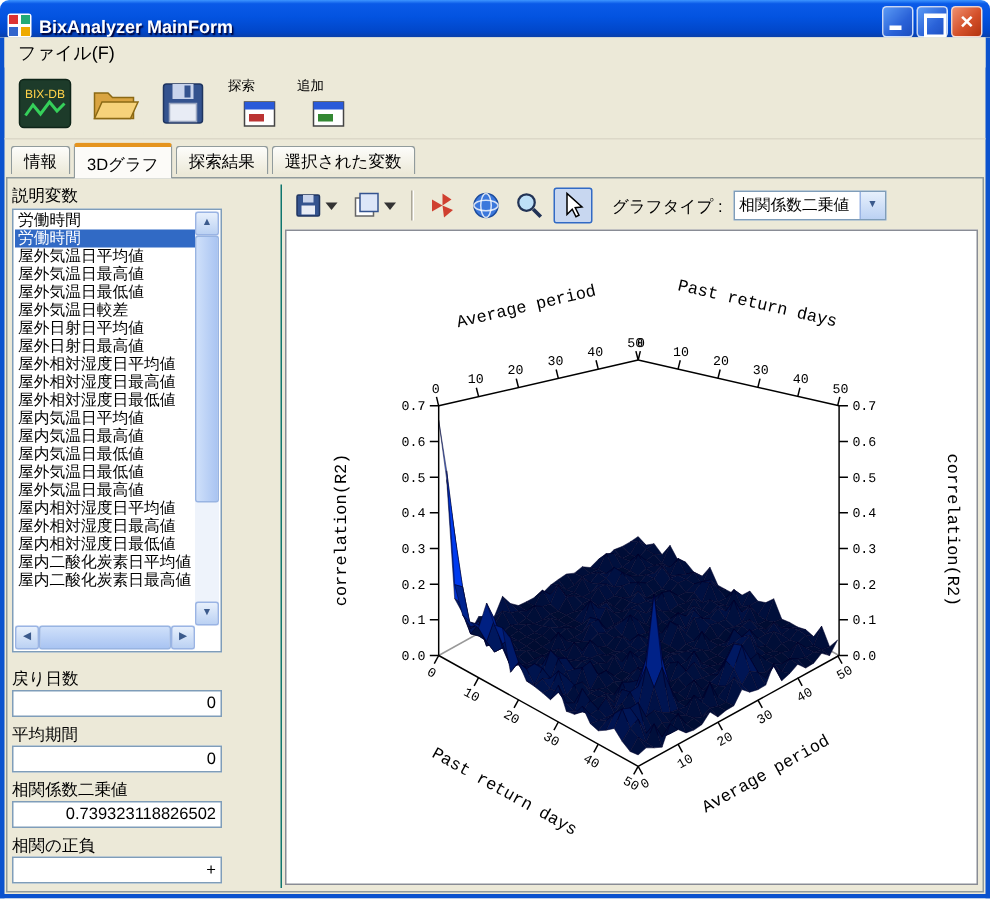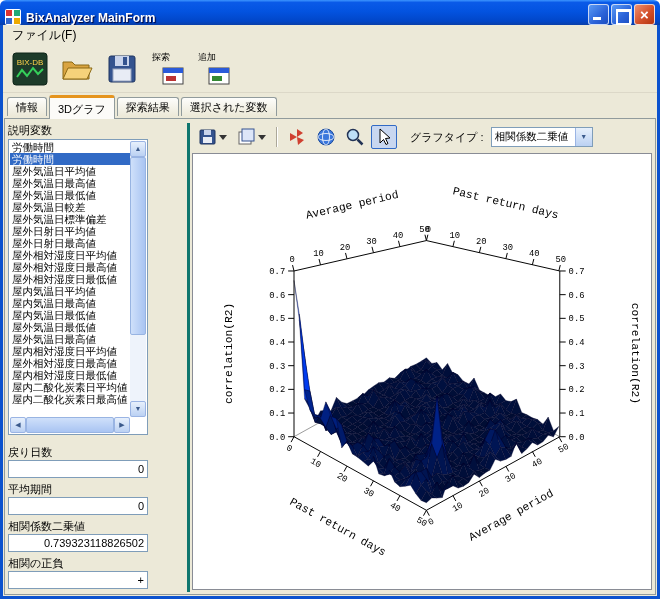--- a/index.html
+++ b/index.html
@@ -46,21 +46,21 @@
   .sb-down{bottom:0;left:0}.sb-down::before{content:"▼"}
   .sb-left{left:0;top:0}.sb-left::before{content:"◀"}
   .sb-right{right:0;top:0}.sb-right::before{content:"▶"}
   .sb-thumb{position:absolute;background:linear-gradient(90deg,#CFE0FA,#A9C4F2);border:1px solid #98B4E2;border-radius:2px}
   .v-thumb{left:0;top:16px;width:16px;height:178px}
   .h-thumb{top:0;left:16px;height:16px;width:88px;background:linear-gradient(#CFE0FA,#A9C4F2)}
   .fields{position:absolute;left:0;right:0;top:318px;bottom:0}
   .field-label{font-size:11px;height:14px;margin-top:4px;white-space:nowrap}
   .field-input{width:100%;height:18px;border:1px solid #7F9DB9;background:#fff;font-family:"Liberation Sans",sans-serif;font-size:11px;text-align:right;padding:1px 3px}
   
-  .right-panel{position:absolute;left:182px;right:3px;top:4px;bottom:2px;border-left:3px solid #0f766e}
+  .right-panel{position:absolute;left:182px;right:3px;top:4px;bottom:2px;border-left:1px solid #0f766e}
   .chart-toolbar{position:absolute;left:0;top:0;right:0;height:28px;display:flex;align-items:center;gap:3px;padding-left:5px}
   .ct-btn{height:24px;display:flex;align-items:center;justify-content:center;border:1px solid transparent;border-radius:2px;padding:0 2px}
   .ct-btn.pressed{border:1px solid #316AC5;background:#C8D7F0}
   .ct-sep{width:2px;height:20px;border-left:1px solid #ACA899;border-right:1px solid #fff;margin:0 3px}
   .gt-label{font-size:11px;margin-left:10px;white-space:nowrap}
   .gt-combo{width:102px;height:20px;border:1px solid #7F9DB9;background:#fff;display:flex;align-items:center;margin-left:4px}
   .gt-text{flex:1;font-size:10.5px;padding-left:3px;white-space:nowrap;overflow:hidden}
   .gt-btn{width:17px;height:18px;background:linear-gradient(#E7F0FC,#BBD1F3);border-left:1px solid #9AB4E4;color:#3B5A8C;font-size:7px;text-align:center;line-height:17px}
   .gt-btn::before{content:"▼"}
   .chart-area{position:absolute;left:2px;right:0;top:30px;bottom:2px;background:#fff;border:1px solid #898C95}
@@ -143,21 +143,20 @@
       <div class="left-panel">
         <div class="list-label">説明変数</div>
         <div class="listbox">
           <div class="list-items">
               <div class="list-item">労働時間</div>
               <div class="list-item selected">労働時間</div>
               <div class="list-item">屋外気温日平均値</div>
               <div class="list-item">屋外気温日最高値</div>
               <div class="list-item">屋外気温日最低値</div>
               <div class="list-item">屋外気温日較差</div>
-              <div class="list-item">屋外気温日標準偏差</div>
               <div class="list-item">屋外日射日平均値</div>
               <div class="list-item">屋外日射日最高値</div>
               <div class="list-item">屋外相対湿度日平均値</div>
               <div class="list-item">屋外相対湿度日最高値</div>
               <div class="list-item">屋外相対湿度日最低値</div>
               <div class="list-item">屋内気温日平均値</div>
               <div class="list-item">屋内気温日最高値</div>
               <div class="list-item">屋内気温日最低値</div>
               <div class="list-item">屋外気温日最低値</div>
               <div class="list-item">屋外気温日最高値</div>

